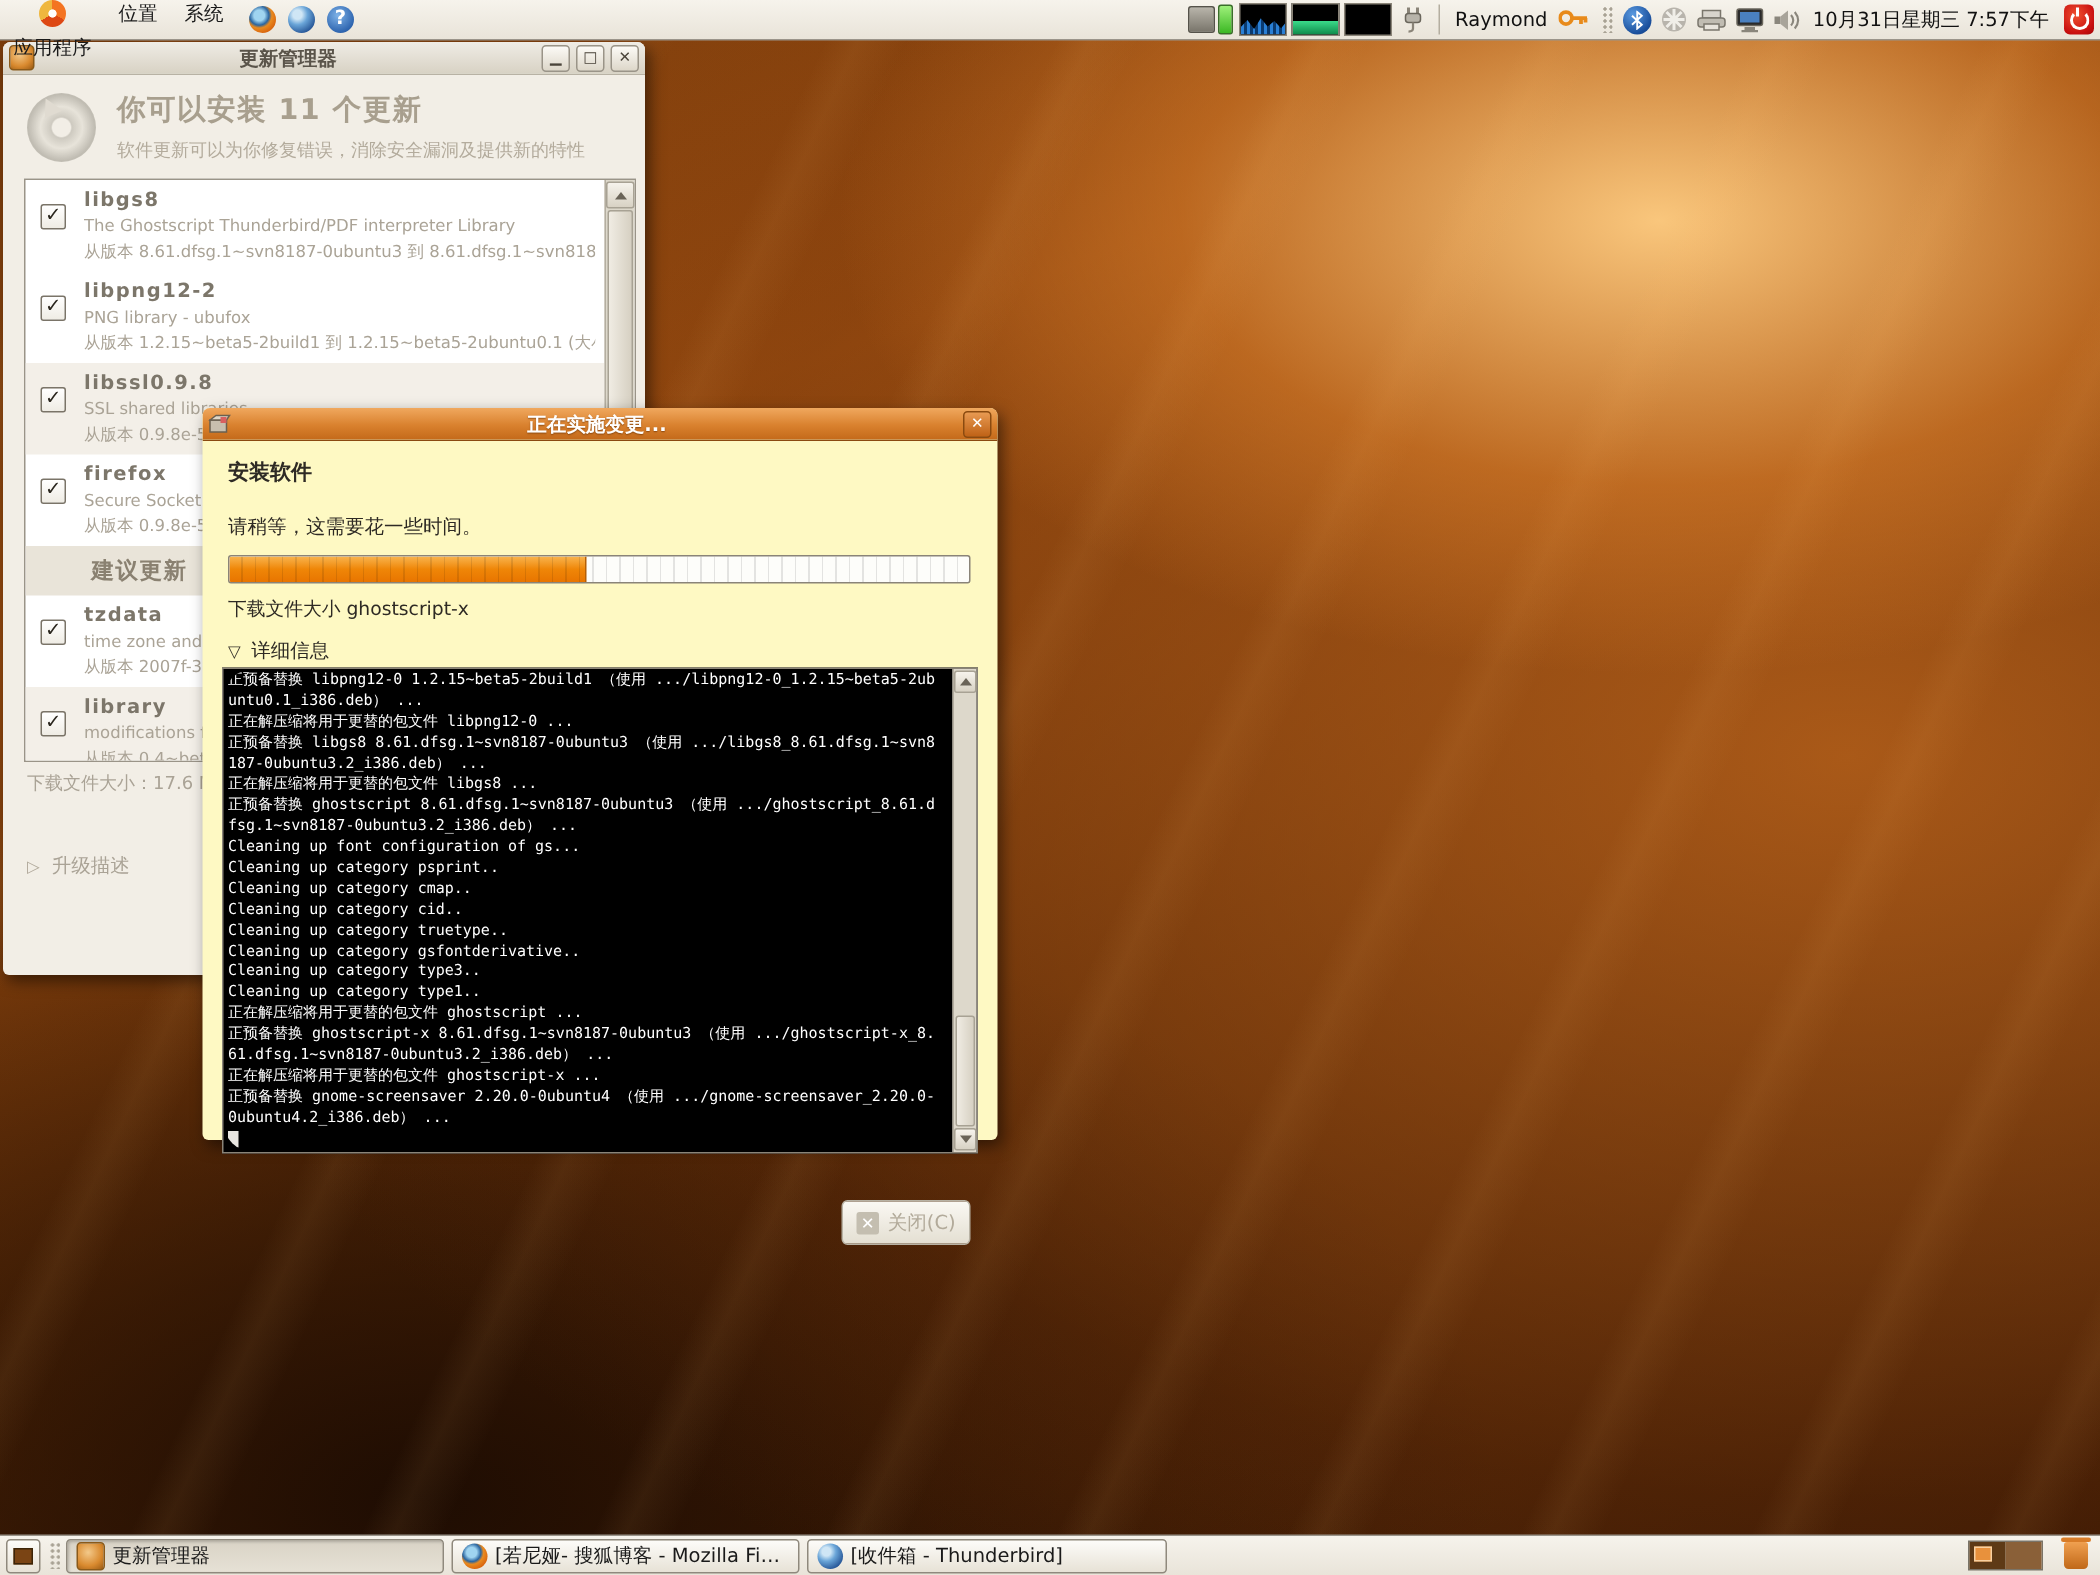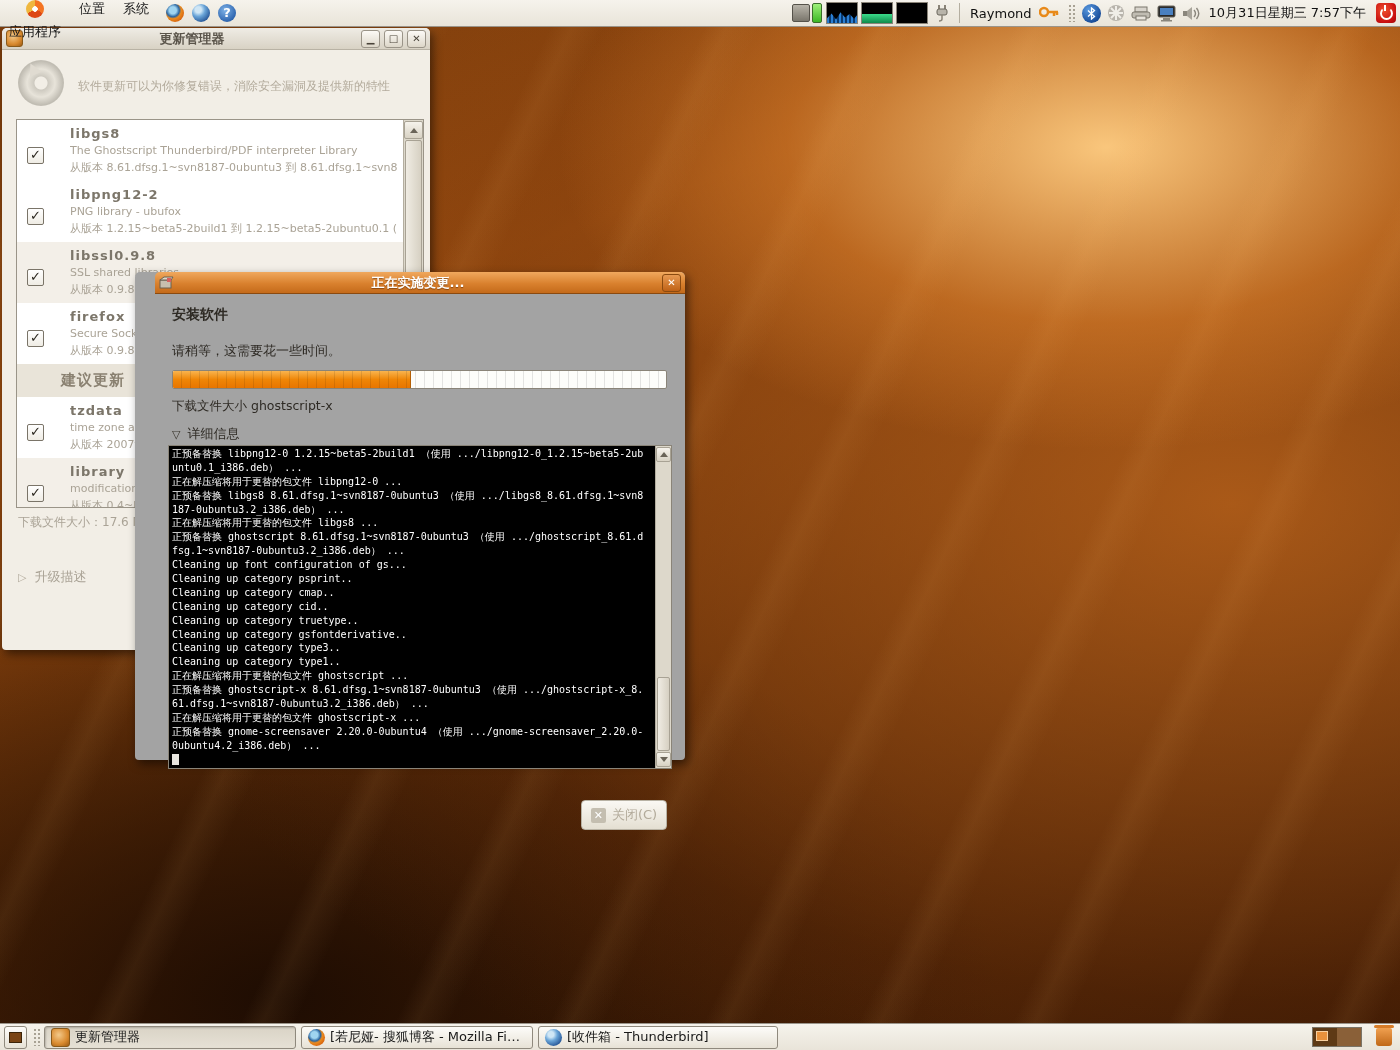--- a/index.html
+++ b/index.html
@@ -63,48 +63,48 @@
   .wbtn.close-active{border-color:#8a4a10;background:linear-gradient(#e89a52,#bf6216);color:#fff;}
   
   .umgr{left:2px;top:28px;width:428px;height:622px;background:#f2eee6;z-index:10;}
   .umgr-header{display:flex;align-items:center;gap:14px;padding:10px 14px 8px 16px;}
   .cdicon{width:46px;height:46px;border-radius:50%;background:radial-gradient(circle at 50% 50%,#f2eee6 0 6px,#c8c4ba 7px,#e6e2d8 14px,#b8b4aa 22px,#d8d4ca);position:relative;flex:0 0 auto;opacity:0.85;}
   .cdicon::after{content:"";position:absolute;left:6px;top:6px;border:7px solid transparent;border-top:11px solid #ddd8ce;transform:rotate(35deg);}
   .umgr-title{font-size:19px;font-weight:bold;color:#a89f8e;letter-spacing:1px;}
   .umgr-sub{font-size:12px;color:#b3ab9c;margin-top:6px;}
   .ulist{position:absolute;left:14px;top:91px;width:406px;height:387px;border:1px solid #9a9488;background:#fff;display:flex;}
   .ulist-rows{flex:1;overflow:hidden;}
-  .urow{padding:6px 6px 6px 10px;display:flex;gap:26px;align-items:center;}
+  .urow{padding:6px 6px 6px 10px;display:flex;gap:12px;align-items:flex-start;}
   .urow.alt{background:#f3efe8;}
   .checkbox{width:15px;height:15px;border:1px solid #7a7468;border-radius:2px;background:linear-gradient(#fff,#efece4);margin-top:10px;flex:0 0 auto;color:#2a261e;font-size:13px;font-weight:bold;line-height:13px;text-align:center;}
   .checkbox::before{content:"✓";}
   .pkg-name{font-size:13px;font-weight:bold;color:#7c766a;letter-spacing:1px;}
   .pkg-desc,.pkg-ver{font-size:11px;color:#aaa396;margin-top:3px;white-space:nowrap;overflow:hidden;}
   .usection{background:#e9e4d9;padding:7px 6px 7px 44px;font-size:15px;font-weight:bold;color:#8a8171;letter-spacing:1px;}
   .uscroll{width:19px;background:#ddd8cb;border-left:1px solid #b4aea0;display:flex;flex-direction:column;align-items:center;}
   .scroll-btn{width:17px;height:16px;border:1px solid #a8a294;border-radius:2px;background:linear-gradient(#f6f3ec,#d8d2c4);display:flex;align-items:center;justify-content:center;margin:1px 0;}
   .tri-up{width:0;height:0;border-left:4px solid transparent;border-right:4px solid transparent;border-bottom:5px solid #6a6458;}
   .tri-down{width:0;height:0;border-left:4px solid transparent;border-right:4px solid transparent;border-top:5px solid #6a6458;}
   .scroll-thumb{width:15px;border:1px solid #a8a294;border-radius:2px;background:linear-gradient(90deg,#f0ece3,#d6d0c2);}
   .dl-size{position:absolute;left:16px;top:486px;font-size:12px;color:#aaa396;white-space:nowrap;}
   .expander-u{position:absolute;left:16px;top:540px;font-size:13px;color:#aaa396;display:flex;gap:8px;align-items:center;}
   .tri-r{color:#b0a89a;font-size:11px;}
   
-  .dialog{left:135px;top:272px;width:530px;height:488px;background:#a3a3a3;z-index:20;padding-left:20px;}
+  .dialog{left:135px;top:272px;width:530px;height:488px;background:#fef9c3;z-index:20;}
   .dialog-body{position:relative;height:537px;}
   .dlg-h1{position:absolute;left:17px;top:12px;font-size:14px;font-weight:bold;color:#2e2a24;}
   .dlg-wait{position:absolute;left:17px;top:48px;font-size:13px;color:#2e2a24;}
   .pbar{position:absolute;left:17px;top:76px;width:493px;height:17px;border:1px solid #8a8478;border-radius:2px;background:#fdfdfa;overflow:hidden;}
   .pbar .seg{position:absolute;inset:0;background:repeating-linear-gradient(90deg,transparent 0 8px,rgba(0,0,0,0.10) 8px 9px);}
   .pfill{height:100%;background:linear-gradient(#f9b44e,#ef8607 50%,#e87500);border-right:1px solid #b45f05;}
   .dlg-status{position:absolute;left:17px;top:104px;font-size:12.5px;color:#2e2a24;}
   .expander-d{position:absolute;left:17px;top:131px;font-size:13px;color:#2e2a24;display:flex;gap:7px;align-items:center;}
   .tri-d{color:#3a362e;font-size:11px;}
   .term-wrap{position:absolute;left:13px;top:151px;width:502px;height:322px;border:1px solid #8a8478;background:#000;display:flex;}
-  .term{flex:1;overflow:hidden;padding:1px 3px;font-family:"DejaVu Sans Mono",monospace;font-size:10px;line-height:13.9px;color:#fff;white-space:pre;}
+  .term{flex:1;overflow:hidden;padding:1px 3px;font-family:"DejaVu Sans Mono",monospace;font-size:10px;line-height:13.9px;color:#fff;white-space:pre;border-radius:20px;}
   .term div{height:13.9px;}
   .cursor{display:inline-block;width:7px;height:11px;background:#e8e6e0;margin-top:1px;}
   .term-scroll{width:15px;background:#ddd8cb;border-left:1px solid #b4aea0;display:flex;flex-direction:column;align-items:center;}
   .close-btn{position:absolute;right:18px;top:506px;width:84px;height:28px;border:1px solid #b8b2a4;border-radius:4px;background:linear-gradient(#faf8f3,#e4dfd2);display:flex;align-items:center;justify-content:center;gap:6px;font-size:13px;color:#b2aa9a;}
   .xbox{width:15px;height:15px;background:#c4beb0;border-radius:2px;color:#fff;font-weight:bold;font-size:11px;text-align:center;line-height:15px;}
 </style>
 </head>
 <body>
 
 <div class="desktop"></div>
@@ -183,20 +183,21 @@
   <div class="titlebar tb-inactive">
     <span class="wicon umicon"></span>
     <span class="wtitle">更新管理器</span>
     <span class="wbtn">▁</span>
     <span class="wbtn">□</span>
     <span class="wbtn">✕</span>
   </div>
   <div class="umgr-header">
     <span class="cdicon"></span>
     <div>
+      <div class="umgr-title">你可以安装 11 个更新</div>
       <div class="umgr-sub">软件更新可以为你修复错误，消除安全漏洞及提供新的特性</div>
     </div>
   </div>
   <div class="ulist">
     <div class="ulist-rows">
       <div class="urow">
         <span class="checkbox"></span>
         <div style="overflow:hidden">
           <div class="pkg-name">libgs8</div>
           <div class="pkg-desc">The Ghostscript Thunderbird/PDF interpreter Library</div>

